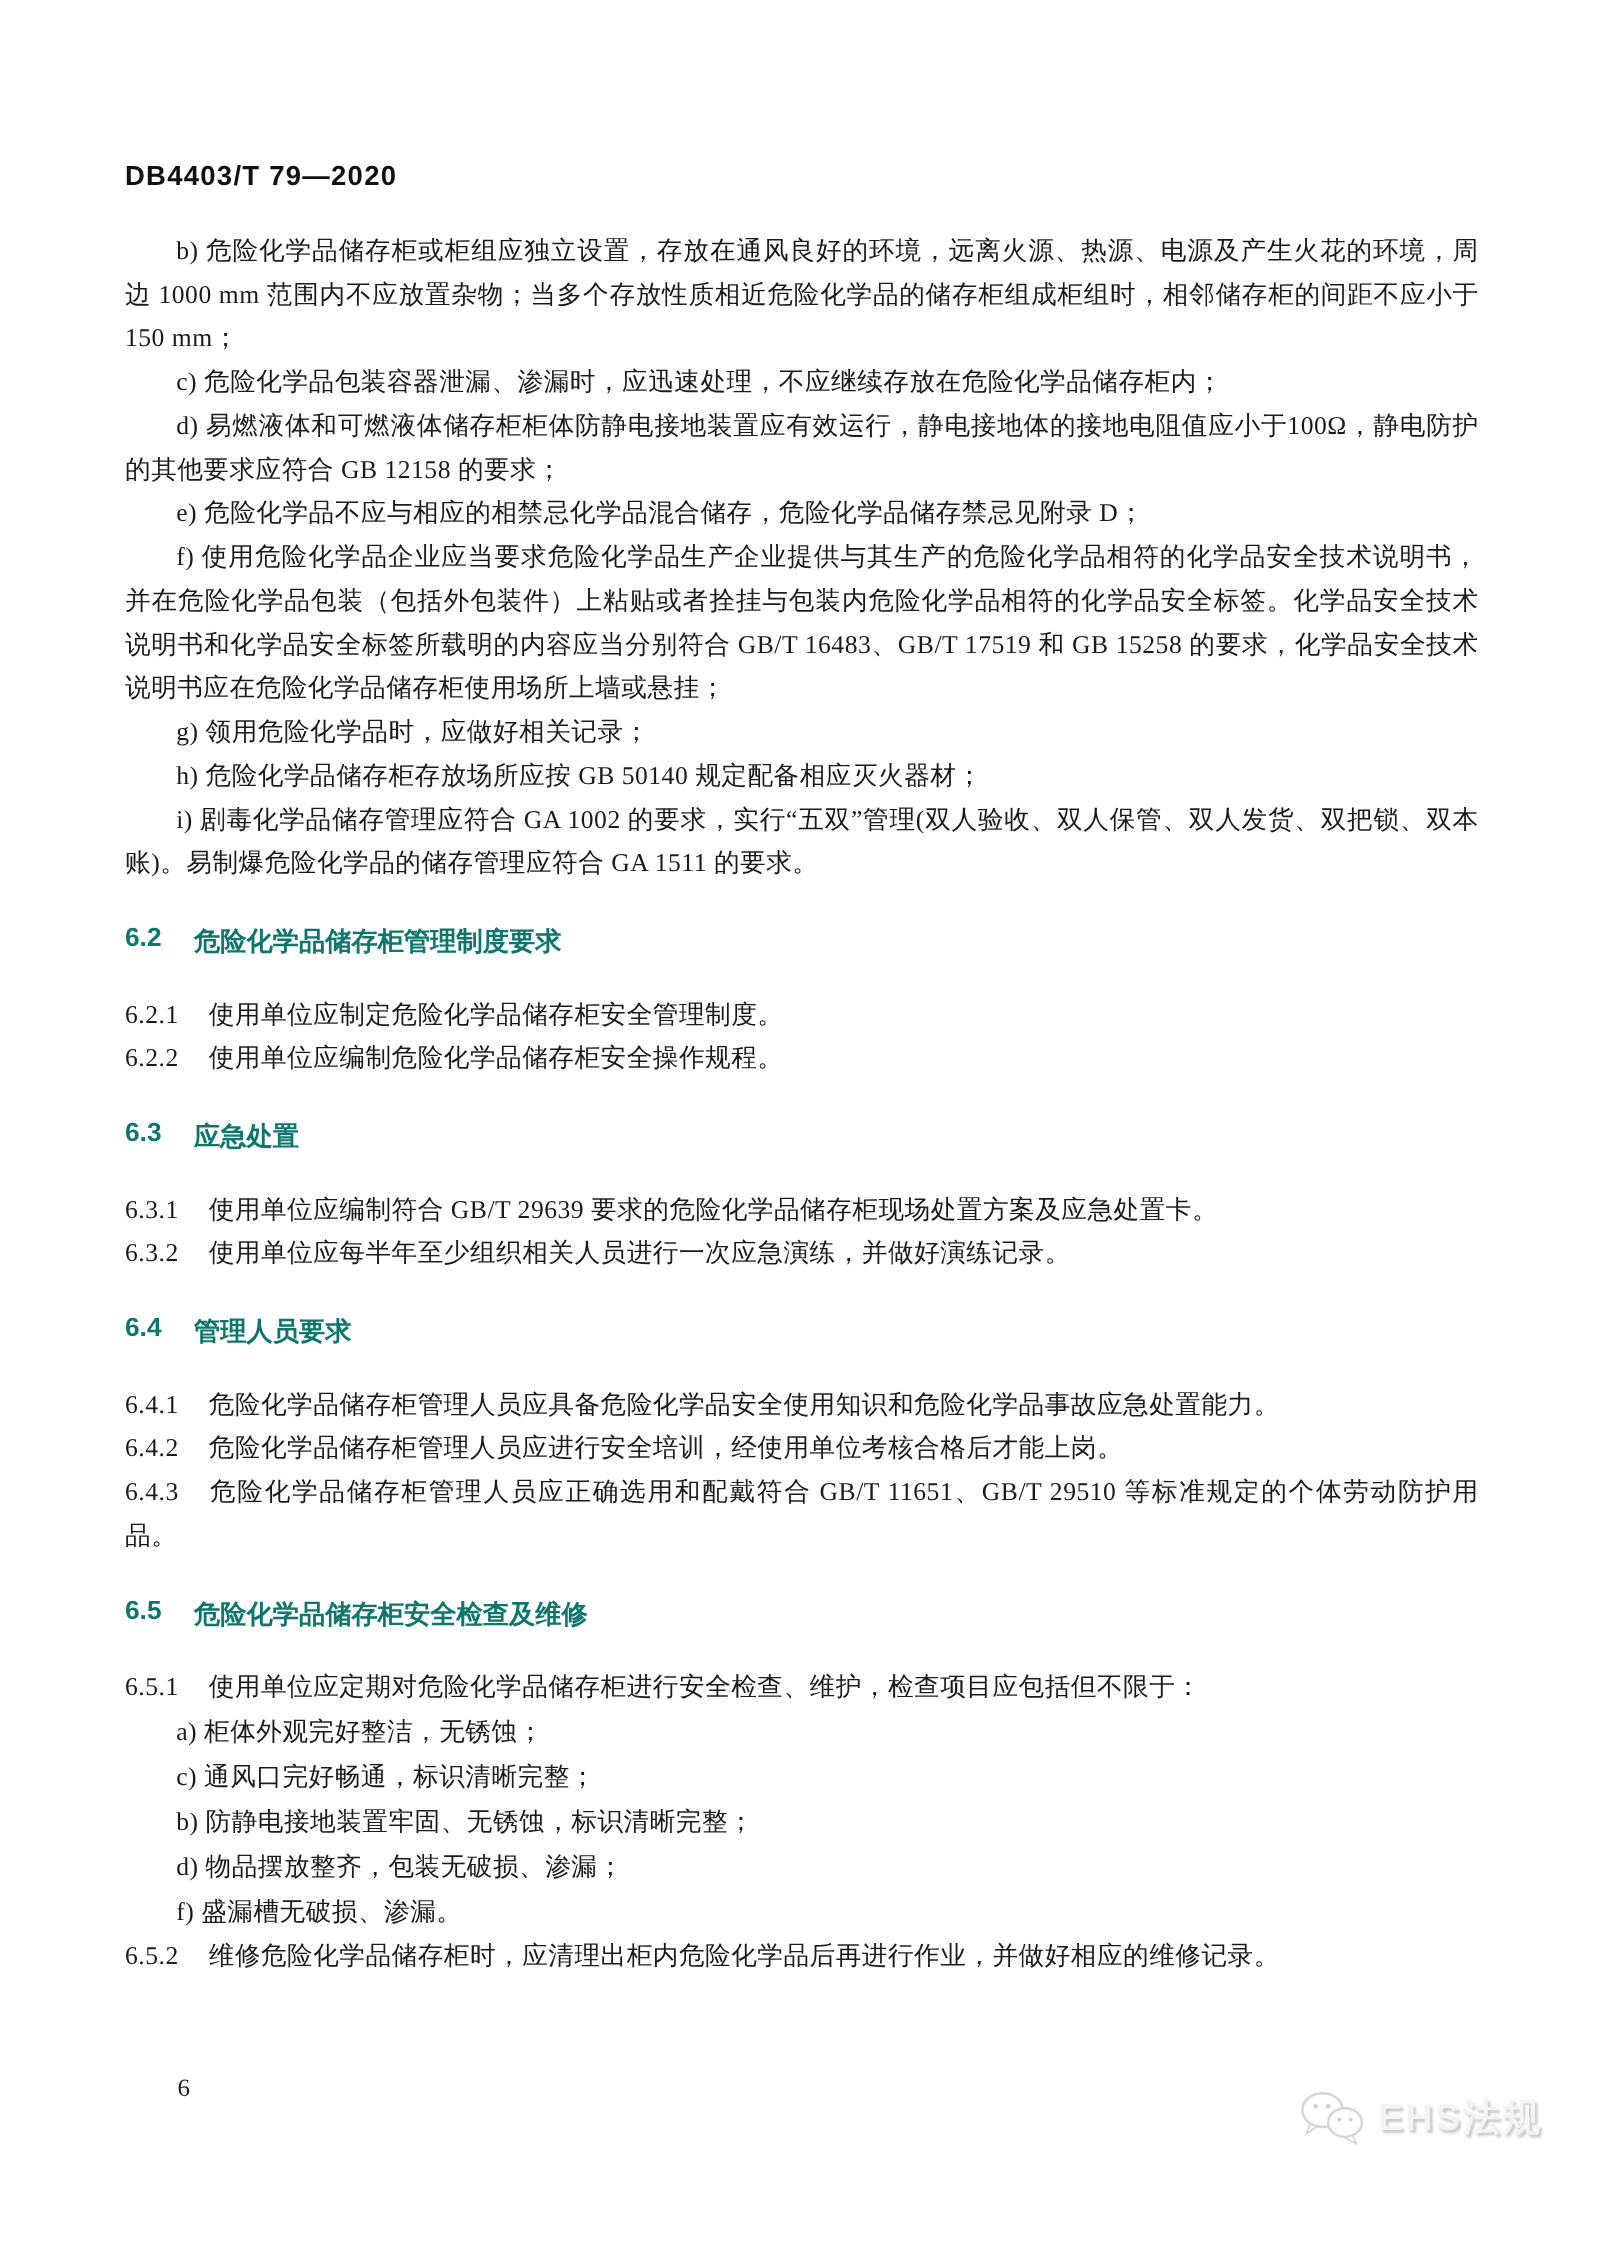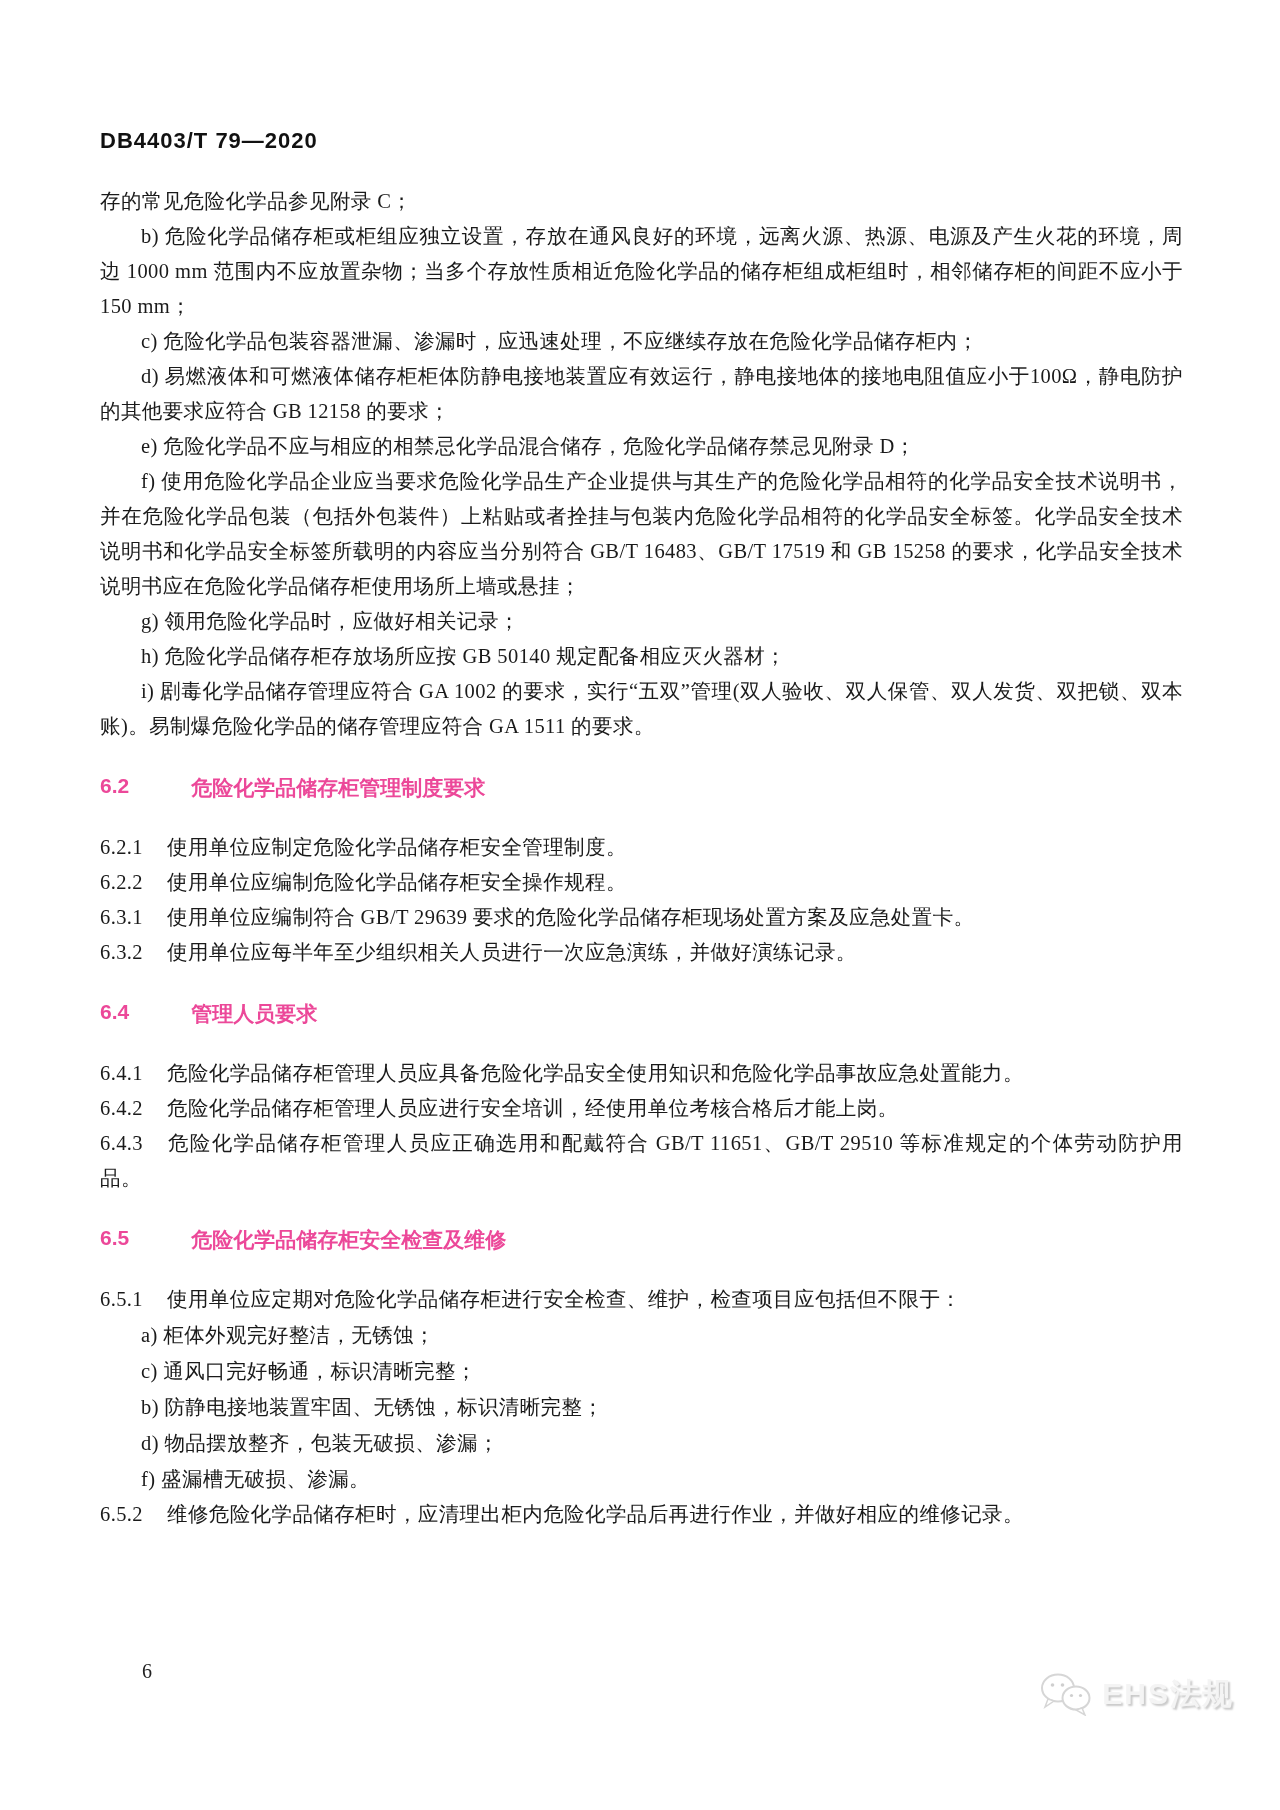--- a/index.html
+++ b/index.html
@@ -29,24 +29,23 @@
     font-size:20.5px;
     line-height:35px;
     text-align:justify;
     letter-spacing:0.4px;
   }
   .indent{text-indent:2em;}
   .section-heading{
     font-family:"Liberation Sans","DejaVu Sans",sans-serif;
     font-weight:bold;
     font-size:21px;
-    color:#ec4899;
+    color:#0f766e;
     margin:30px 0 28px 0;
     display:flex;
-    gap:36px;
   }
   .section-heading .sec-num{margin-right:26px;}
   .clause{
     font-size:20.5px;
     line-height:35px;
     text-align:justify;
     letter-spacing:0.4px;
     display:block;
   }
   .clause .clause-num{margin-right:24px;}
@@ -81,40 +80,43 @@
   .wm-icon svg{display:block;}
 </style>
 </head>
 <body>
 
 <div class="page">
   <div class="content">
 
     <p class="doc-header">DB4403/T 79—2020</p>
 
-    <p class="body-text">存的常见危险化学品参见附录 C；</p>
 
     <p class="body-text indent">b) 危险化学品储存柜或柜组应独立设置，存放在通风良好的环境，远离火源、热源、电源及产生火花的环境，周边 1000 mm 范围内不应放置杂物；当多个存放性质相近危险化学品的储存柜组成柜组时，相邻储存柜的间距不应小于 150 mm；</p>
     <p class="body-text indent">c) 危险化学品包装容器泄漏、渗漏时，应迅速处理，不应继续存放在危险化学品储存柜内；</p>
     <p class="body-text indent">d) 易燃液体和可燃液体储存柜柜体防静电接地装置应有效运行，静电接地体的接地电阻值应小于100Ω，静电防护的其他要求应符合 GB 12158 的要求；</p>
     <p class="body-text indent">e) 危险化学品不应与相应的相禁忌化学品混合储存，危险化学品储存禁忌见附录 D；</p>
     <p class="body-text indent">f) 使用危险化学品企业应当要求危险化学品生产企业提供与其生产的危险化学品相符的化学品安全技术说明书，并在危险化学品包装（包括外包装件）上粘贴或者拴挂与包装内危险化学品相符的化学品安全标签。化学品安全技术说明书和化学品安全标签所载明的内容应当分别符合 GB/T 16483、GB/T 17519 和 GB 15258 的要求，化学品安全技术说明书应在危险化学品储存柜使用场所上墙或悬挂；</p>
     <p class="body-text indent">g) 领用危险化学品时，应做好相关记录；</p>
     <p class="body-text indent">h) 危险化学品储存柜存放场所应按 GB 50140 规定配备相应灭火器材；</p>
     <p class="body-text indent">i) 剧毒化学品储存管理应符合 GA 1002 的要求，实行“五双”管理(双人验收、双人保管、双人发货、双把锁、双本账)。易制爆危险化学品的储存管理应符合 GA 1511 的要求。</p>
 
     <div class="section-heading">
       <span class="sec-num">6.2</span>
       <span>危险化学品储存柜管理制度要求</span>
     </div>
     <div class="clauses-block">
       <p class="clause"><span class="clause-num">6.2.1</span><span>使用单位应制定危险化学品储存柜安全管理制度。</span></p>
       <p class="clause"><span class="clause-num">6.2.2</span><span>使用单位应编制危险化学品储存柜安全操作规程。</span></p>
     </div>
 
+    <div class="section-heading">
+      <span class="sec-num">6.3</span>
+      <span>应急处置</span>
+    </div>
     <div class="clauses-block">
       <p class="clause"><span class="clause-num">6.3.1</span><span>使用单位应编制符合 GB/T 29639 要求的危险化学品储存柜现场处置方案及应急处置卡。</span></p>
       <p class="clause"><span class="clause-num">6.3.2</span><span>使用单位应每半年至少组织相关人员进行一次应急演练，并做好演练记录。</span></p>
     </div>
 
     <div class="section-heading">
       <span class="sec-num">6.4</span>
       <span>管理人员要求</span>
     </div>
     <div class="clauses-block">

